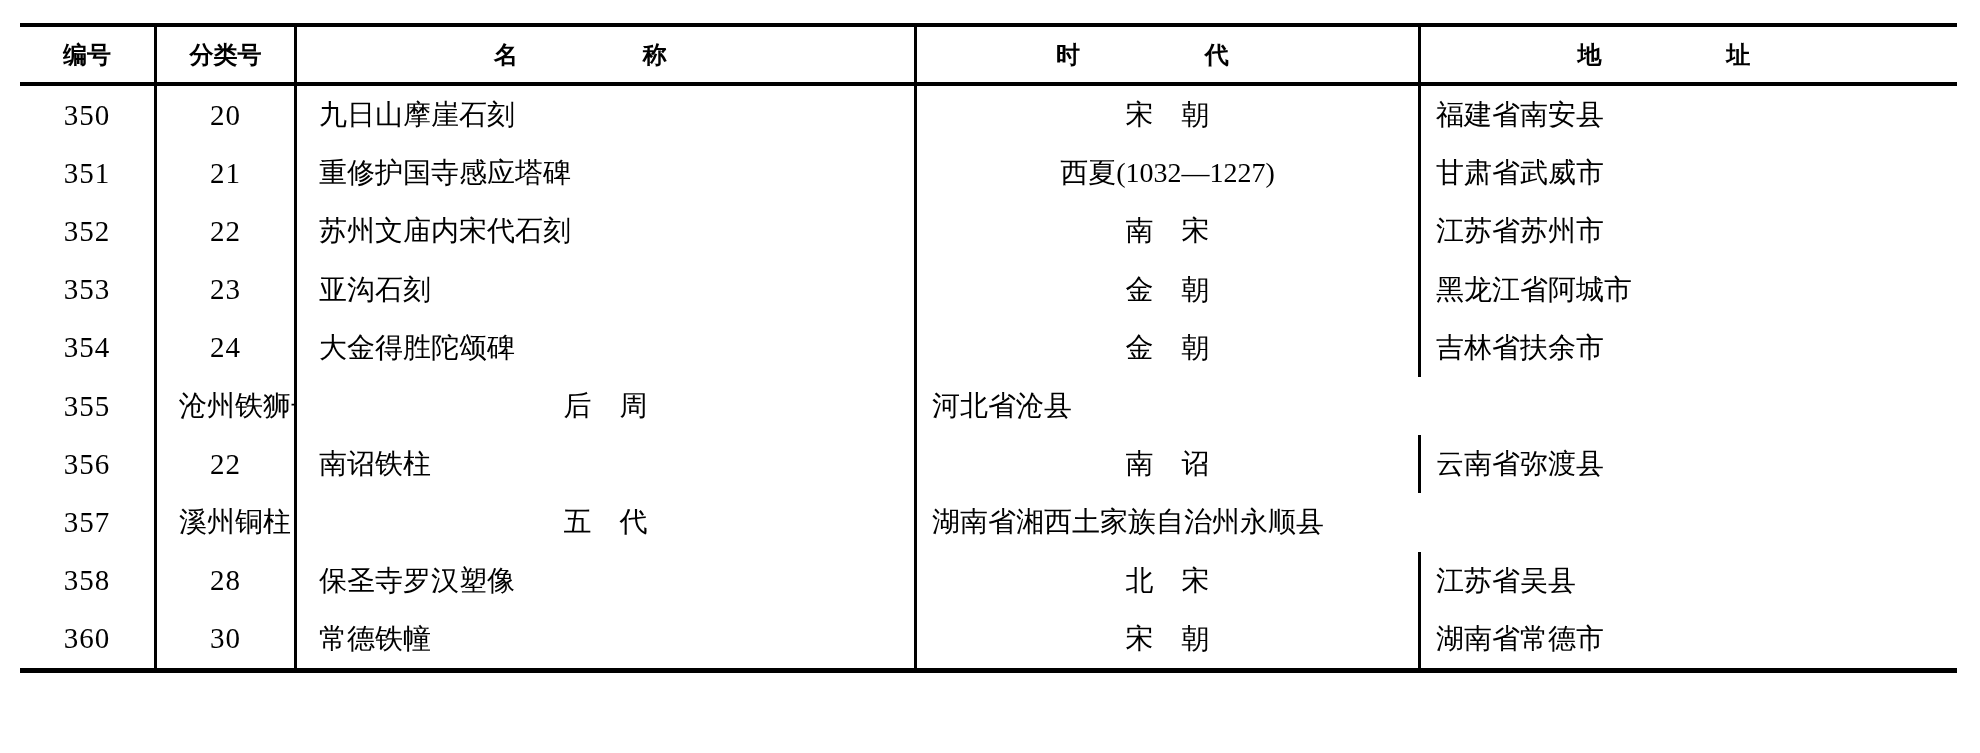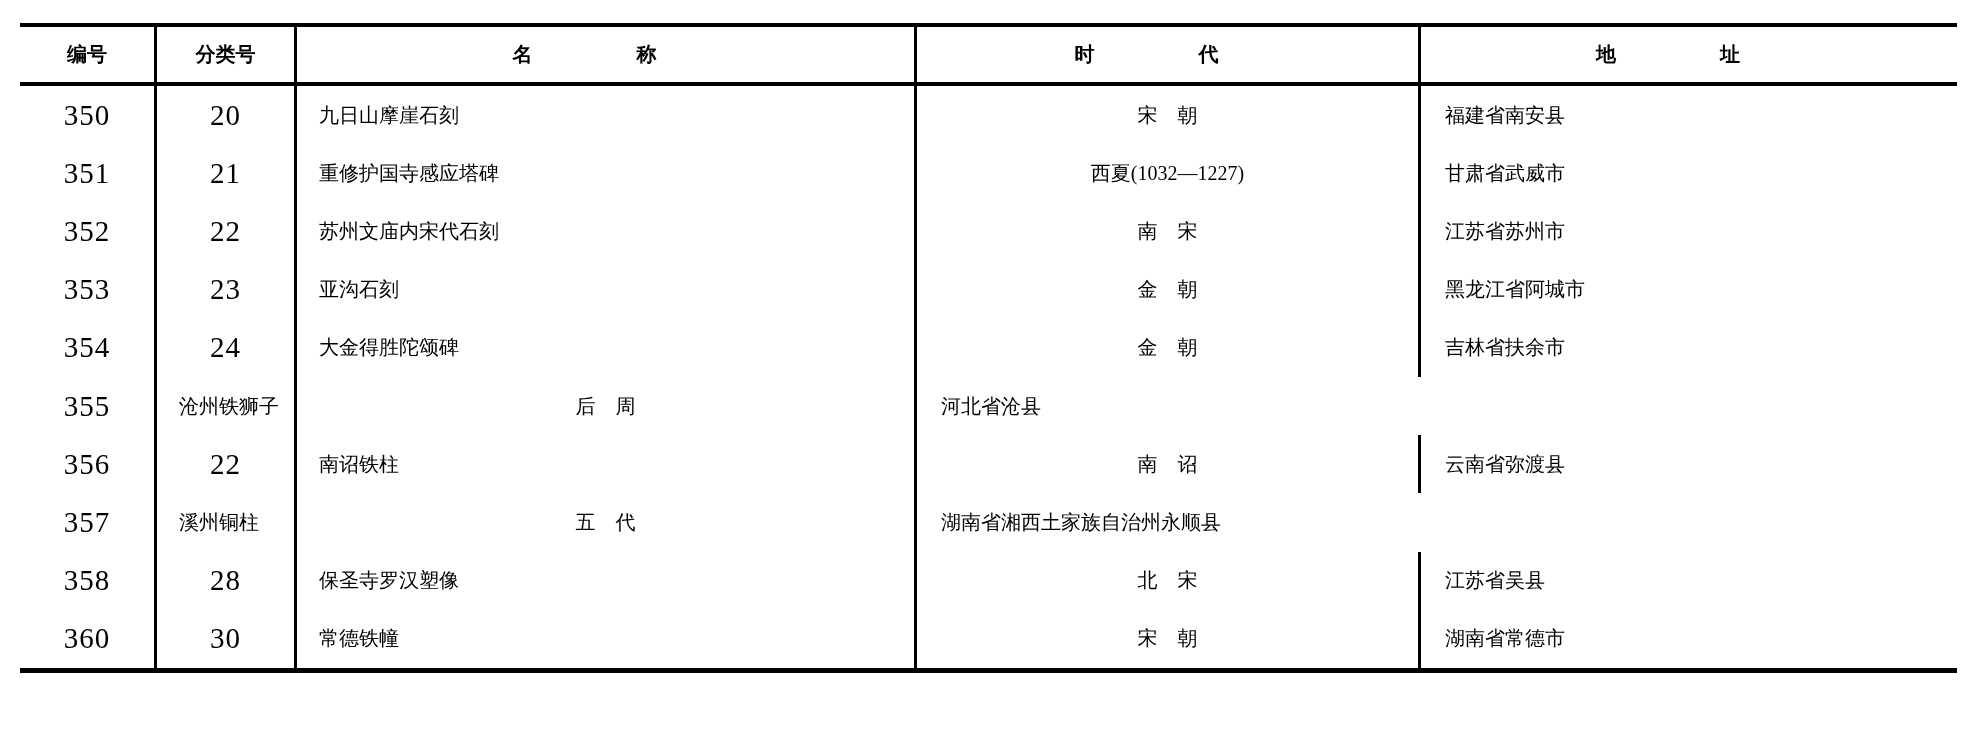--- a/index.html
+++ b/index.html
@@ -41,43 +41,43 @@
     overflow: hidden;
     white-space: nowrap;
   }
   
   .cell.c1, .cell.c2, .cell.c3, .cell.c4 {
     border-right: 3px solid #000;
   }
   .th {
     justify-content: center;
     font-weight: bold;
-    font-size: 20px;
+    font-size: 24px;
   }
   .th.spread {
     letter-spacing: 2.1em;
   }
   .td {
-    font-size: 20px;
+    font-size: 28px;
   }
   .td.num {
     justify-content: center;
     font-size: 29px;
     letter-spacing: 1px;
   }
   .td.name {
     padding-left: 22px;
     font-weight: 500;
   }
   .td.era {
     justify-content: center;
     font-weight: 500;
   }
   .td.addr {
-    padding-left: 24px;
+    padding-left: 15px;
     font-weight: 500;
   }
 </style>
 </head>
 <body>
 
 <div class="doc-table">
 
   <div class="trow thead-row">
     <div class="cell th c1">编号</div>

